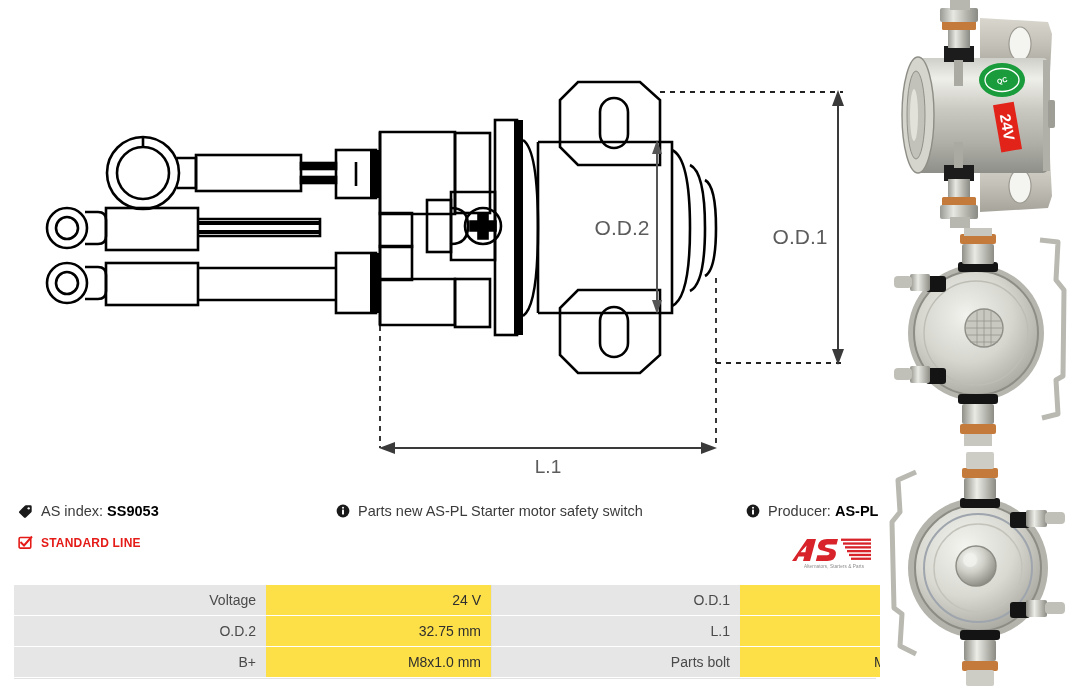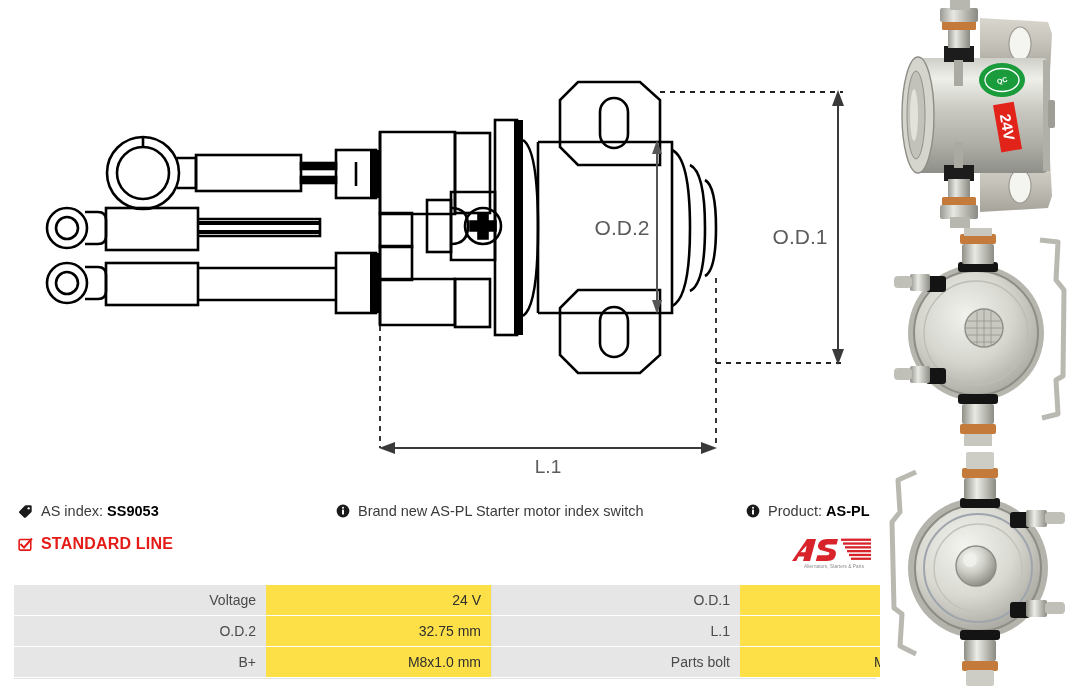--- a/index.html
+++ b/index.html
@@ -58,21 +58,21 @@
   .info-line.r1c2 { left: 336px; top: 8px; }
   .info-line.r2c2 { left: 336px; top: 40px; }
   .info-line.r1c3 { left: 746px; top: 8px; }
 
   .info-text { font-weight: normal; }
   .info-strong { font-weight: bold; color: #000000; }
 
   .std-line {
     color: #e41b17;
     font-weight: bold;
-    font-size: 16px;
+    font-size: 12px;
     letter-spacing: 0.2px;
   }
 
   .ico {
     display: inline-flex;
     align-items: center;
     justify-content: center;
     margin-right: 8px;
     flex: none;
   }
@@ -298,33 +298,33 @@
       </div>
 
       <div class="info-line r1c2">
         <span class="ico">
           <svg width="14" height="14" viewBox="0 0 16 16">
             <circle cx="8" cy="8" r="7.3" fill="#1a1a1a"></circle>
             <circle cx="8" cy="4.3" r="1.15" fill="#ffffff"></circle>
             <rect x="6.9" y="6.4" width="2.2" height="5.6" rx="0.6" fill="#ffffff"></rect>
           </svg>
         </span>
-        <span class="info-text">Brand new AS-PL Starter motor index switch</span>
+        <span class="info-text">Parts new AS-PL Starter motor safety switch</span>
       </div>
 
 
       <div class="info-line r1c3">
         <span class="ico">
           <svg width="14" height="14" viewBox="0 0 16 16">
             <circle cx="8" cy="8" r="7.3" fill="#1a1a1a"></circle>
             <circle cx="8" cy="4.3" r="1.15" fill="#ffffff"></circle>
             <rect x="6.9" y="6.4" width="2.2" height="5.6" rx="0.6" fill="#ffffff"></rect>
           </svg>
         </span>
-        <span class="info-text">Product:</span>
+        <span class="info-text">Producer:</span>
         <span>&nbsp;</span>
         <span class="info-strong">AS-PL</span>
       </div>
     </div>
 
     <div class="logo-wrap">
       <svg width="92" height="28" viewBox="0 0 92 28">
         <g fill="#d8232a">
 
           <path d="M4 25 L19 3 L28 3 L22 25 L15 25 L16.3 20.5 L10.5 20.5 L8.3 25 Z

